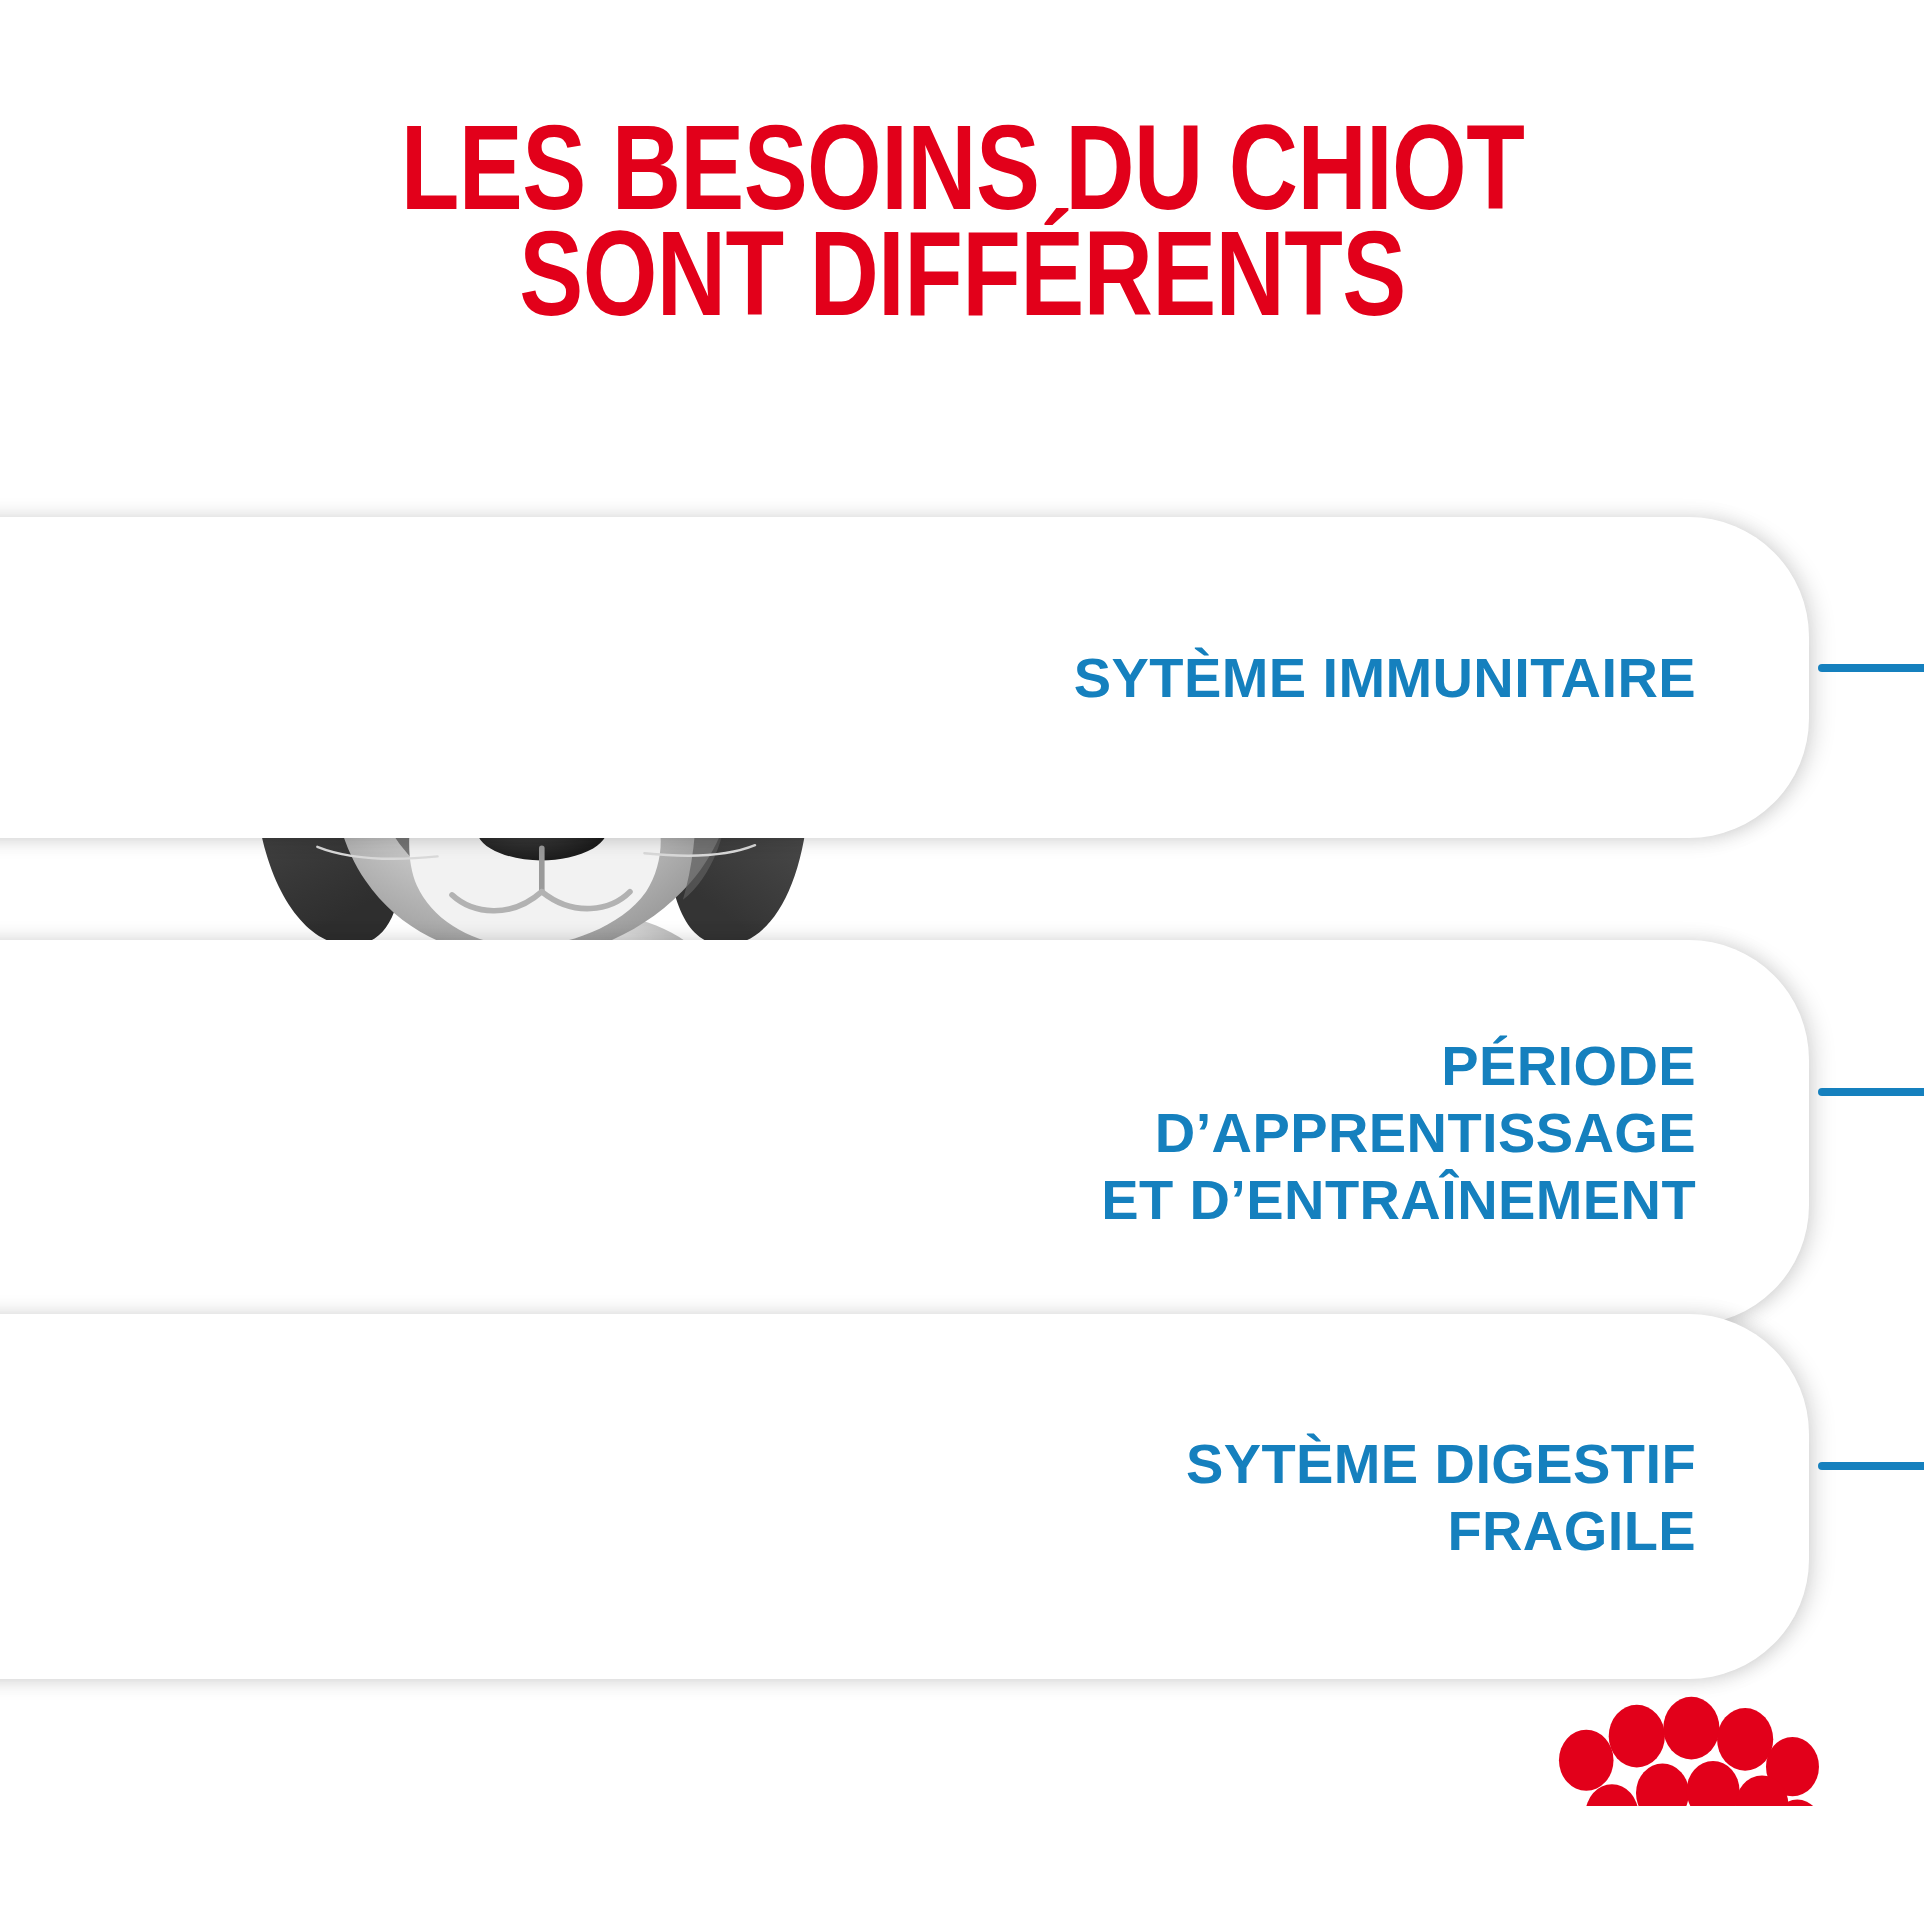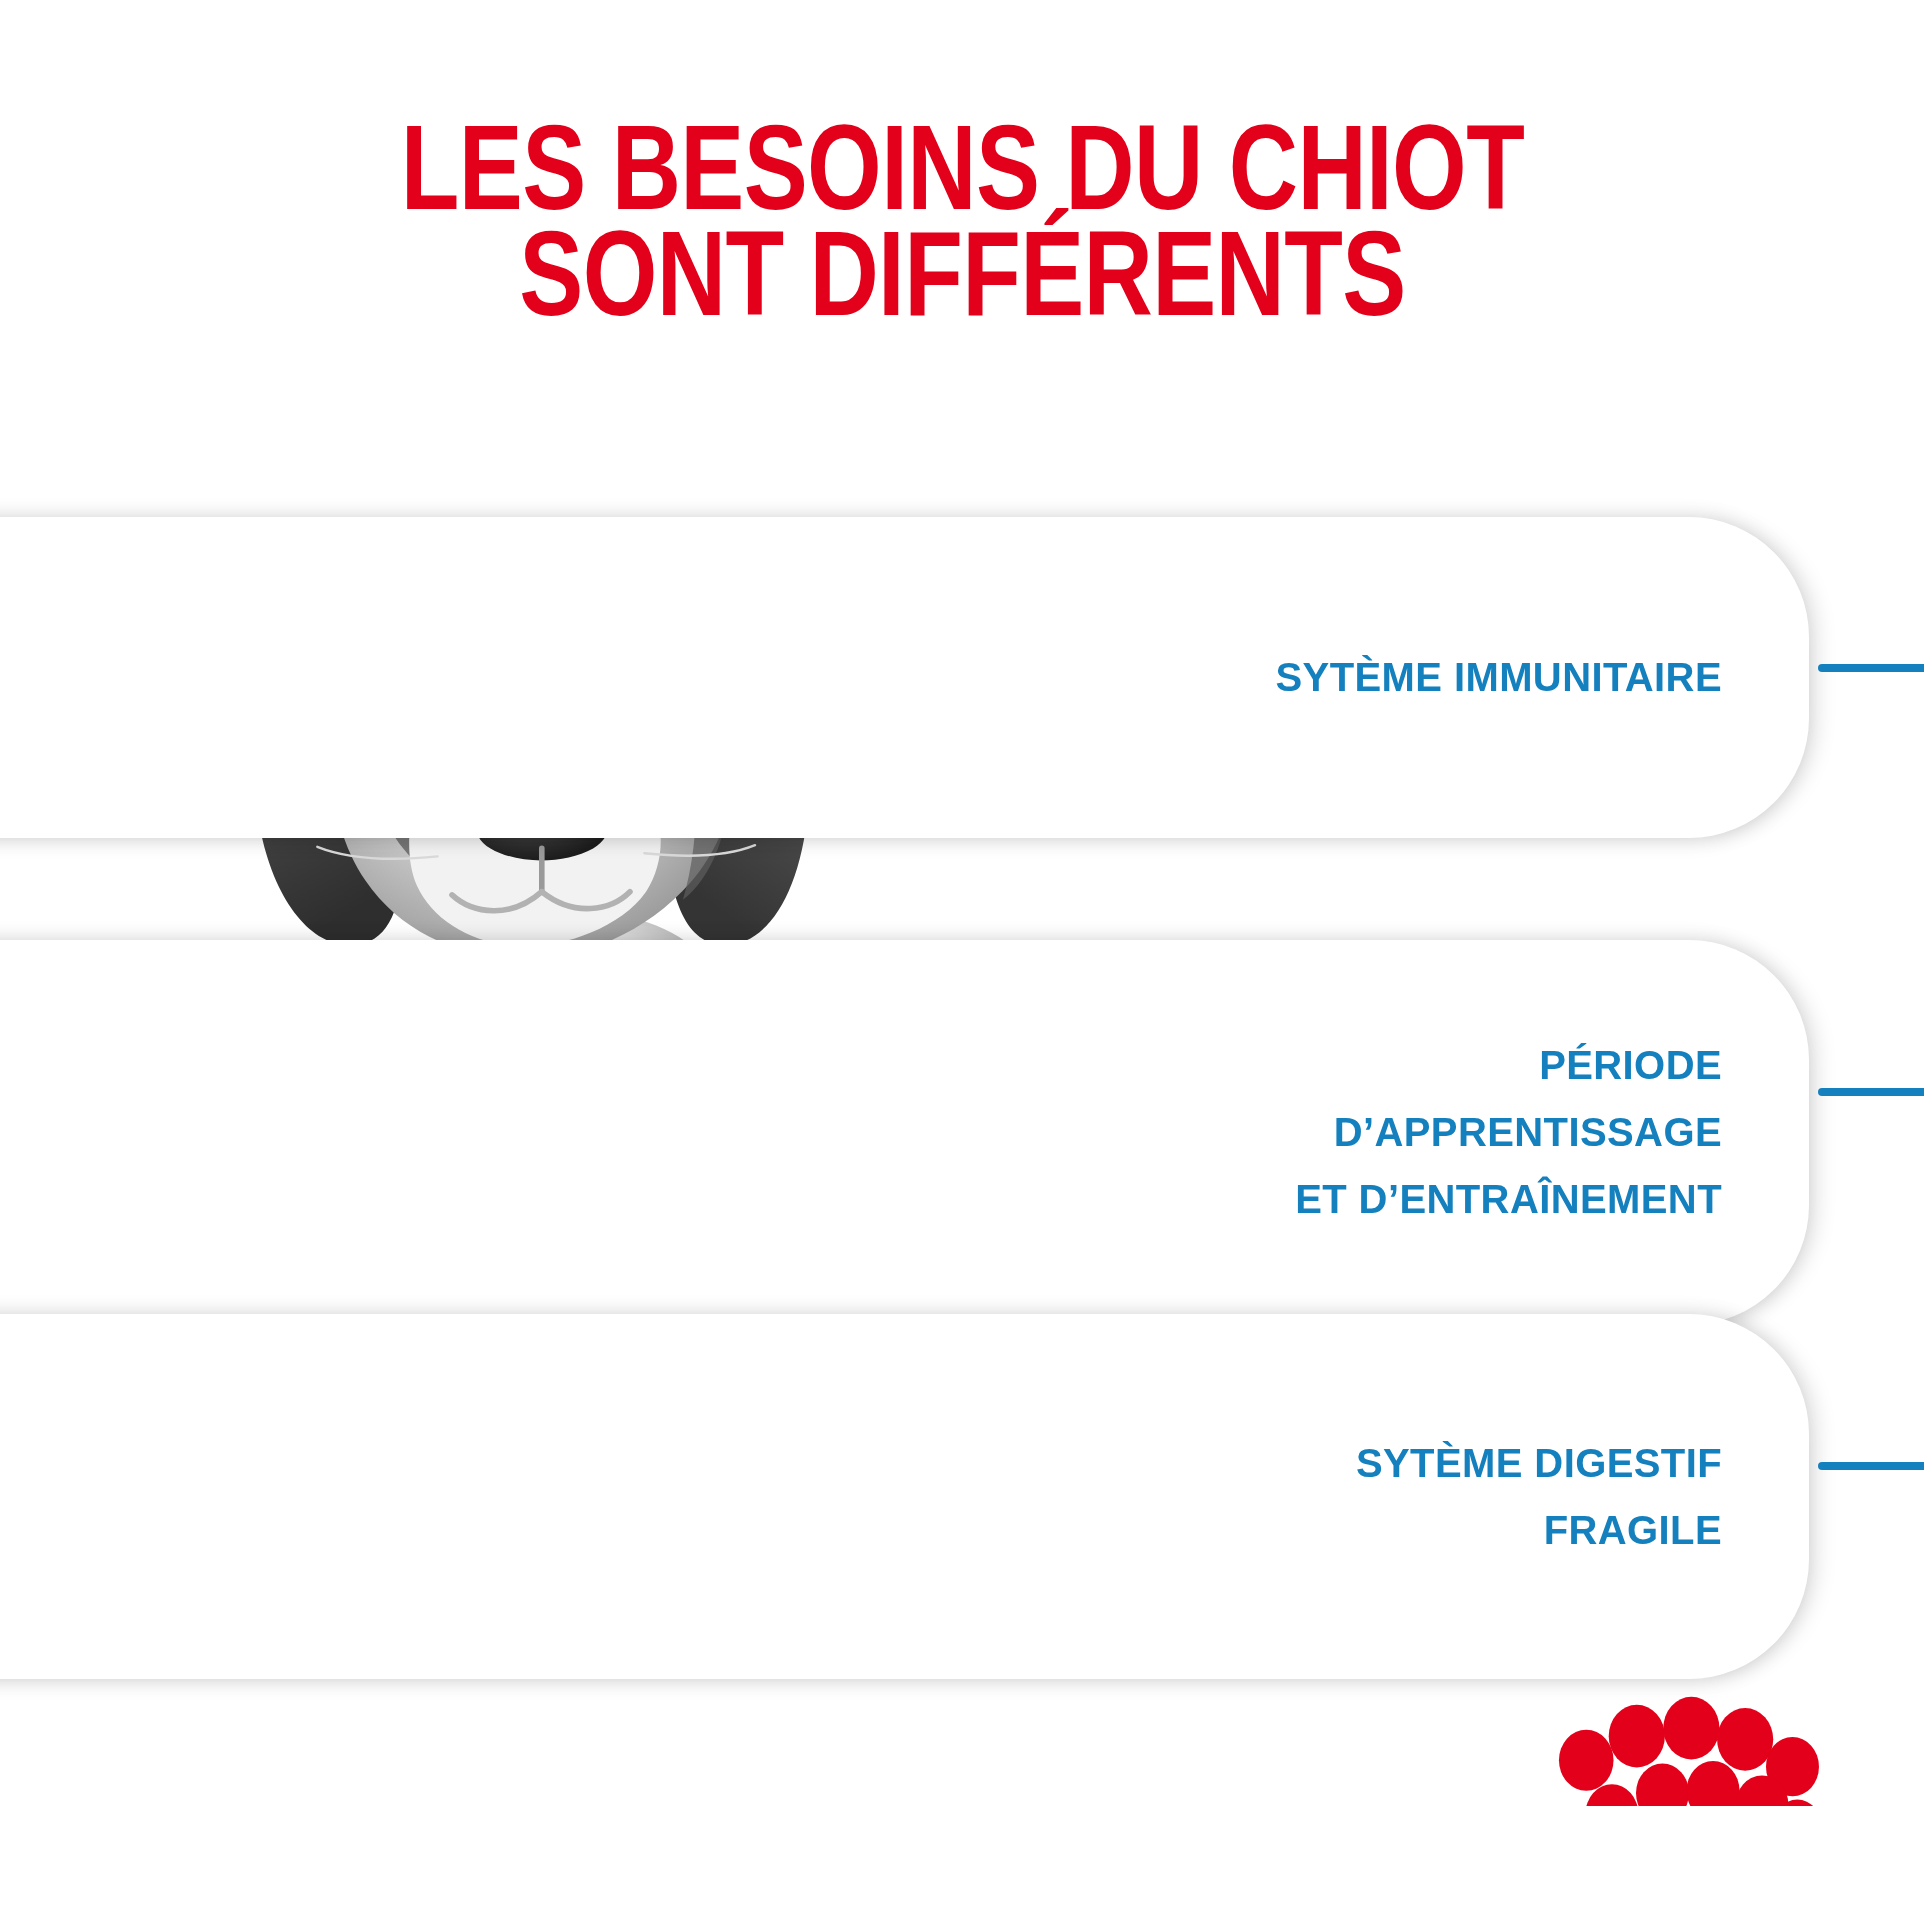--- a/index.html
+++ b/index.html
@@ -59,25 +59,25 @@
                 0 13px 21px -11.2px rgba(0,0,0,0.12),
                 0 -11.2px 21px -11.2px rgba(0,0,0,0.10);
     display: flex;
     align-items: center;
     justify-content: flex-end;
   }
   .panel-text {
     color: #1580BE;
     font-family: "Liberation Sans Narrow", "Liberation Sans", "DejaVu Sans Condensed", sans-serif;
     font-weight: 700;
-    font-size: 40px;
+    font-size: 56px;
     line-height: 67px;
     text-align: right;
     letter-spacing: 0.4px;
-    padding-right: 87px;
+    padding-right: 113px;
     white-space: nowrap;
   }
   .panel-text .pl { display: block; }
 
   .connector {
     position: absolute;
     height: 8px;
     background: #1580BE;
     border-radius: 4px;
   }

